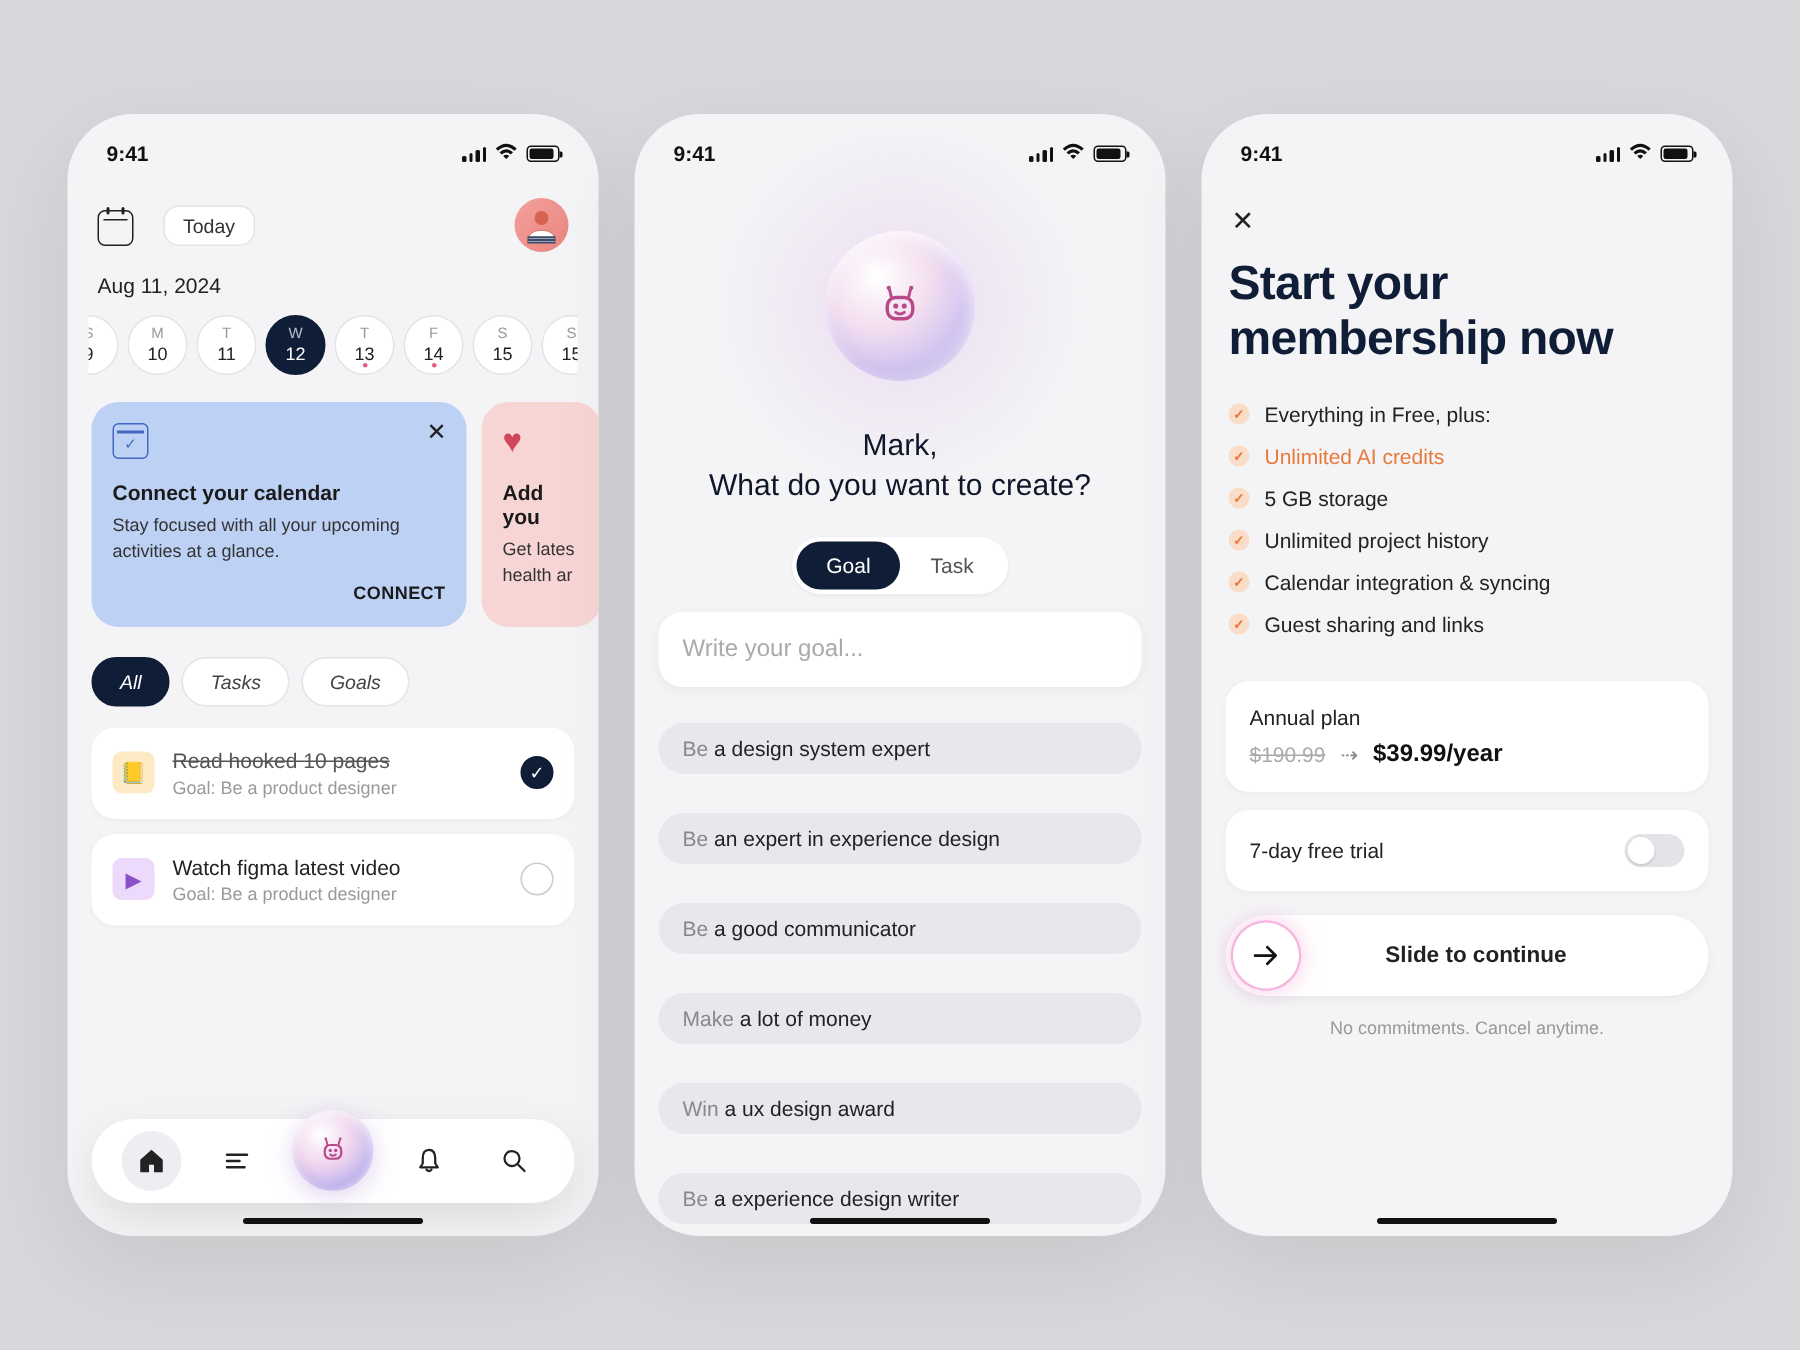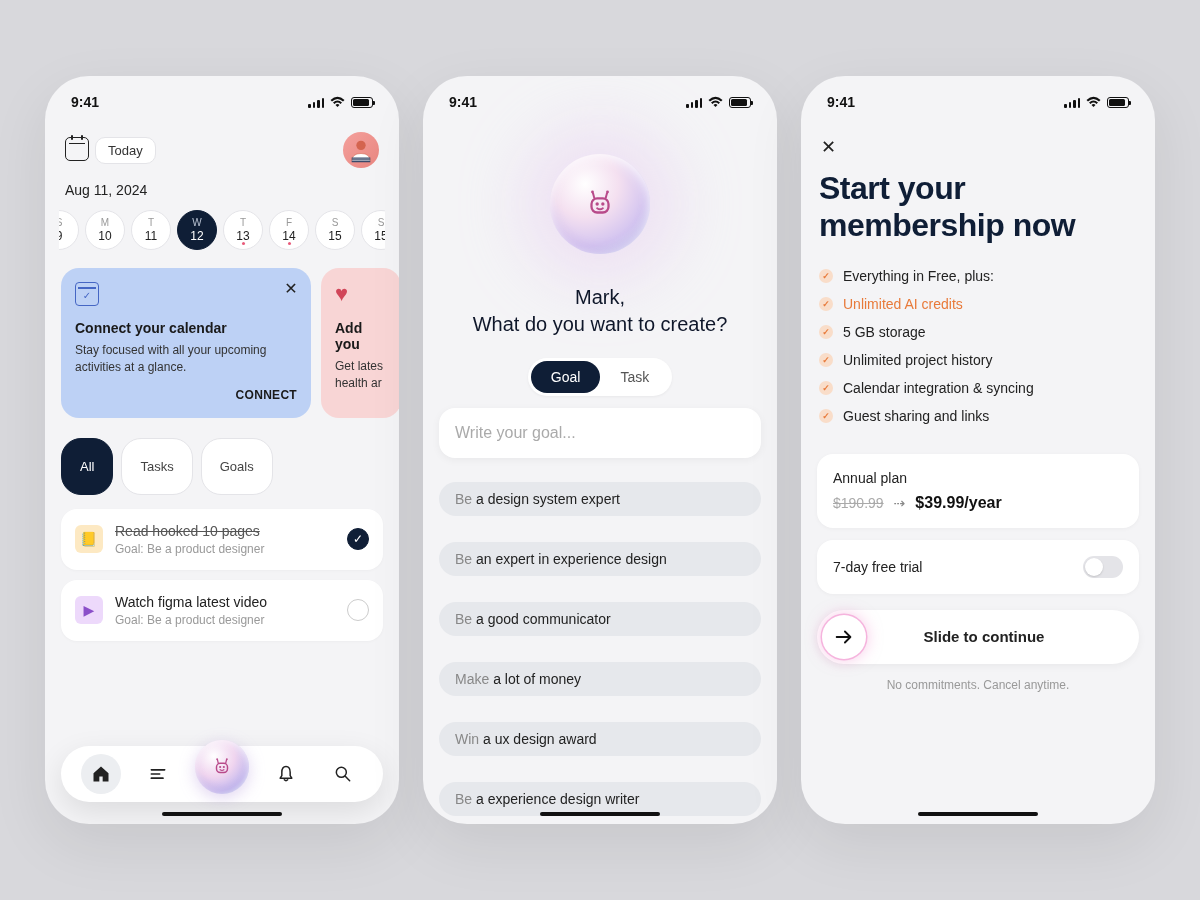--- a/index.html
+++ b/index.html
@@ -29,21 +29,21 @@
 .bars { display: inline-flex; gap: 2px; align-items: flex-end; height: 11px; }
 .bars span { width: 2.5px; background: #111; border-radius: 1px; }
 .bars span:nth-child(1){height:4px} .bars span:nth-child(2){height:6px} .bars span:nth-child(3){height:8px} .bars span:nth-child(4){height:10px}
 .batt { width: 22px; height: 11px; border: 1px solid #111; border-radius: 3px; position: relative; }
 .batt:after { content:''; position:absolute; right:-3px; top:3px; width:2px; height:4px; background:#111; border-radius:0 1px 1px 0 }
 .batt:before { content:''; position:absolute; left:1px; top:1px; bottom:1px; width: 16px; background:#111; border-radius:1.5px }
 .home-ind { position:absolute; bottom:8px; left:50%; transform:translateX(-50%); width: 120px; height:4px; background:#111; border-radius: 2px; }
 
 
 .s1-header { display:flex; justify-content:space-between; align-items:center; margin: 18px 4px 14px; }
-.s1-head-left { display:flex; gap:6px; align-items:flex-start; }
+.s1-head-left { display:flex; gap:20px; align-items:flex-end; }
 .cal-ic { width:24px; height:24px; border:1.5px solid #222; border-radius:5px; position:relative }
 .cal-ic:before { content:''; position:absolute; top:5px; left:3px; right:3px; height:1.5px; background:#222 }
 .cal-ic:after { content:''; position:absolute; top:-3px; left:5px; width:2px; height:5px; background:#222; box-shadow: 10px 0 0 #222; border-radius:1px }
 .today-pill { background:#fff; border:1px solid #e4e4e8; padding:5px 12px; border-radius:10px; font-size:13px; color:#333; }
 .avatar { width:36px; height:36px; border-radius:50%; background: linear-gradient(135deg, #f4a09c, #e8857f); display:flex; align-items:center; justify-content:center; overflow:hidden; }
 .avatar svg { width: 28px; }
 .date-lbl { font-size:14px; color:#222; margin: 0 4px 12px; font-weight:500 }
 .week { display:flex; gap:6px; margin: 0 -2px 18px; overflow:hidden; }
 .day { flex: 0 0 40px; height:40px; border-radius:50%; border:1px solid #e4e4e8; background:#fff; display:flex; flex-direction:column; align-items:center; justify-content:center; font-size:10px; color:#999; position:relative; }
 .day.partial-l { margin-left: -20px }
@@ -59,21 +59,21 @@
 .close-ic { position:absolute; right:10px; top:10px; width:20px; height:20px; display:flex; align-items:center; justify-content:center; font-size:16px; color:#222; }
 .card-ic { width:24px; height:24px; margin-bottom:14px; }
 .card-ic.cal { border:1.5px solid #4566c4; border-radius:4px; position:relative }
 .card-ic.cal:before { content:'✓'; position:absolute; inset:0; display:flex; align-items:center; justify-content:center; font-size:10px; color:#4566c4; top:3px }
 .card-ic.cal:after { content:''; position:absolute; top:4px; left:2px; right:2px; height:1.5px; background:#4566c4 }
 .card-ic.heart { color:#d14659; font-size:22px; line-height:24px }
 .card h4 { font-size:14px; color:#1a1a1a; margin-bottom:6px; font-weight:600 }
 .card p { font-size:12px; color:#333; line-height:1.4; margin-bottom:12px }
 .card .action { font-size:12px; font-weight:700; color:#1a1a1a; text-align:right; letter-spacing:0.3px }
 .filters { display:flex; gap:8px; margin-bottom:14px; }
-.f-pill { padding:20px 18px; border-radius:20px; background:#fff; border:1px solid #e4e4e8; font-size:13px; color:#444; }
+.f-pill { padding:8px 18px; border-radius:20px; background:#fff; border:1px solid #e4e4e8; font-size:13px; color:#444;font-style:italic; }
 .f-pill.active { background:#0f1e36; color:#fff; border-color:#0f1e36 }
 .task { background:#fff; border-radius:16px; padding:14px; display:flex; align-items:center; gap:12px; margin-bottom:10px; box-shadow: 0 1px 3px rgba(0,0,0,0.03) }
 .task-ic { width:28px; height:28px; border-radius:6px; display:flex; align-items:center; justify-content:center; font-size:14px }
 .task-ic.book { background:#fde9c3; color:#c48a1e }
 .task-ic.vid { background:#edd9fb; color:#8b4fc9 }
 .task-body { flex:1 }
 .task-title { font-size:14px; color:#222; font-weight:500 }
 .task-title.done { text-decoration:line-through; color:#555 }
 .task-sub { font-size:12px; color:#999; margin-top:3px }
 .task-chk { width:22px; height:22px; border-radius:50%; border:1.5px solid #ccc; display:flex; align-items:center; justify-content:center }

